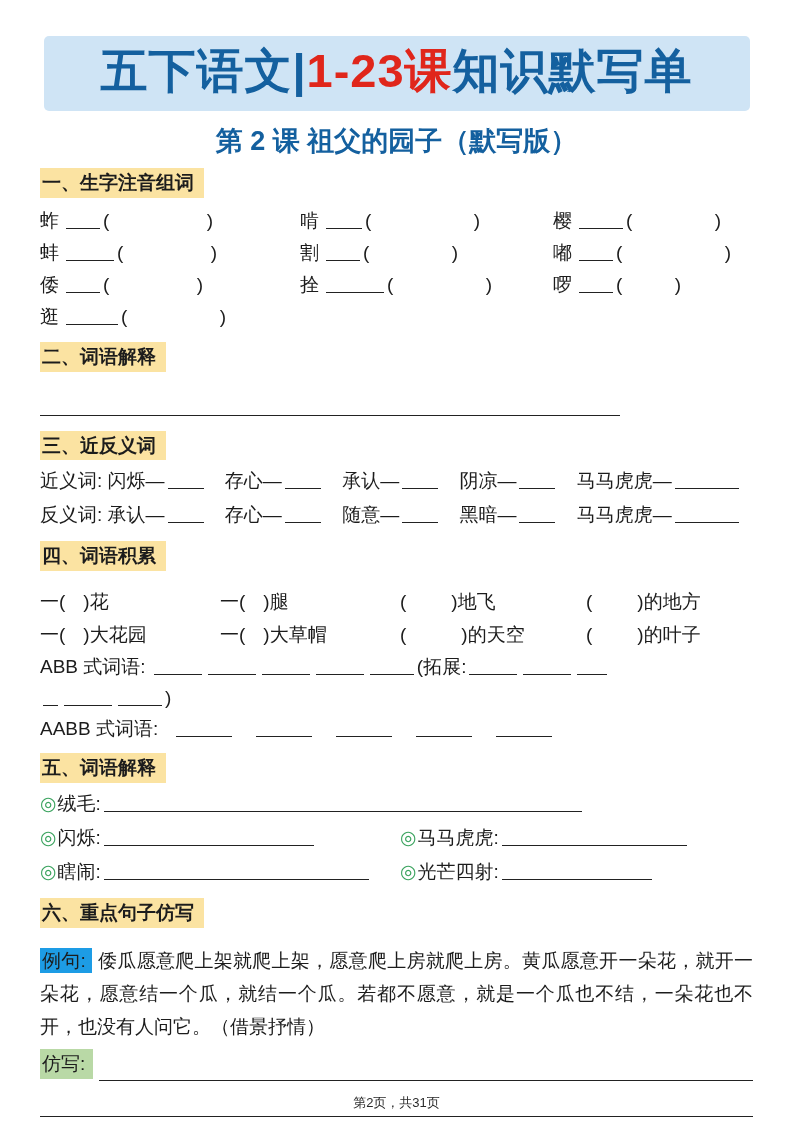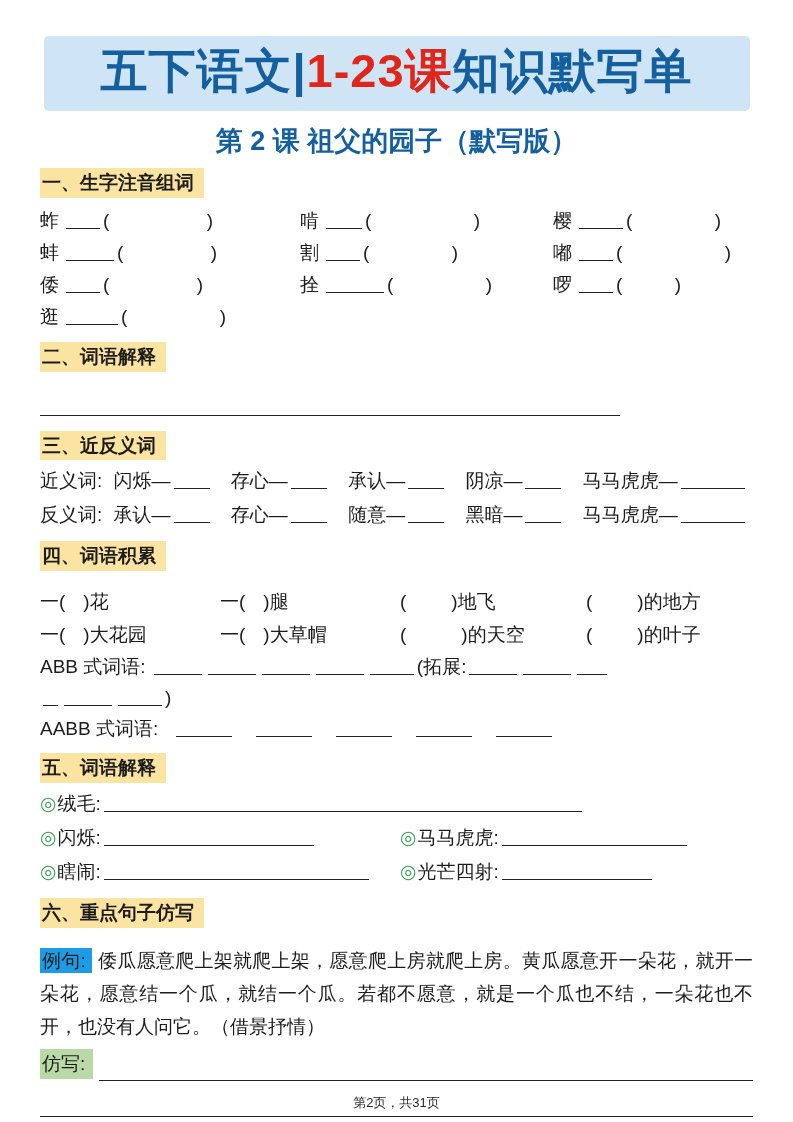--- a/index.html
+++ b/index.html
@@ -61,21 +61,21 @@
   .s1-grid{display:grid;grid-template-columns:260px 253px auto;margin-top:3px;}
   .s1-grid .cell{height:32px;line-height:32px;white-space:nowrap;}
   .hz{display:inline-block;margin-right:4px;}
 
   
   .dictation-line{border-bottom:1.7px solid var(--line);width:580px;height:38px;margin:2px 0 6px;}
 
   
   .s3-line{height:34px;line-height:34px;white-space:nowrap;}
   .s3-line .grp{margin-right:13px;}
-  .s3-line .lbl{margin-right:6px;text-align:right;}
+  .s3-line .lbl{text-align:right;}
 
   
   .s4-grid{display:grid;grid-template-columns:180px 180px 186px auto;margin-top:10px;}
   .s4-grid .cell{height:33px;line-height:33px;white-space:nowrap;}
   .s4-line{height:31px;line-height:31px;white-space:nowrap;}
 
   
   .s5-line{height:34px;line-height:34px;white-space:nowrap;}
   .s5-grid{display:grid;grid-template-columns:360px auto;}
   .circle{color:var(--circle-green);font-weight:bold;margin-right:1px;}

